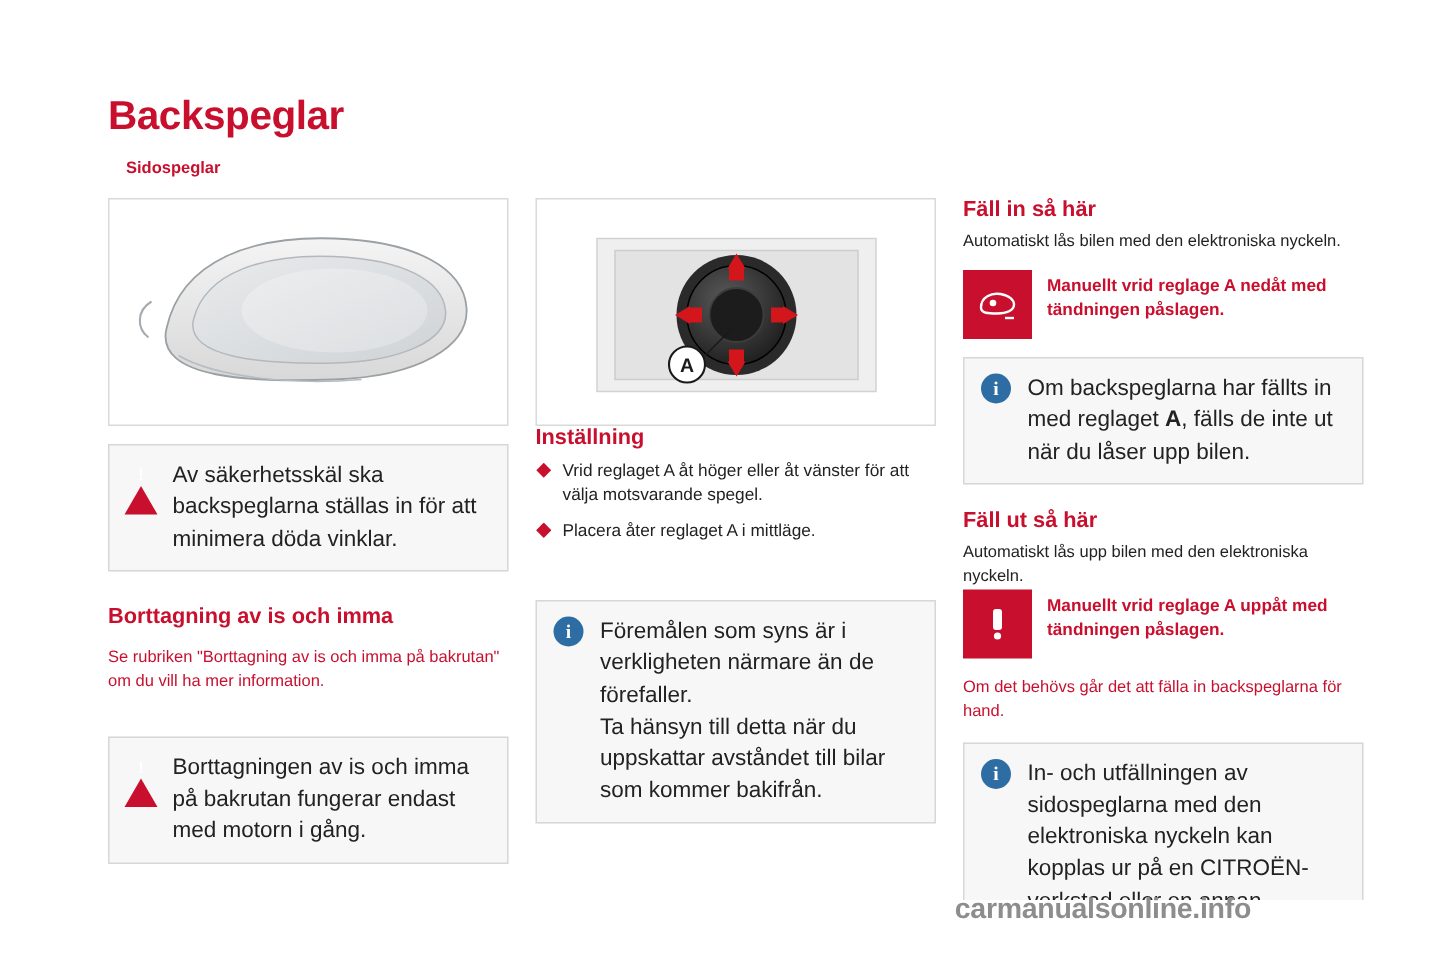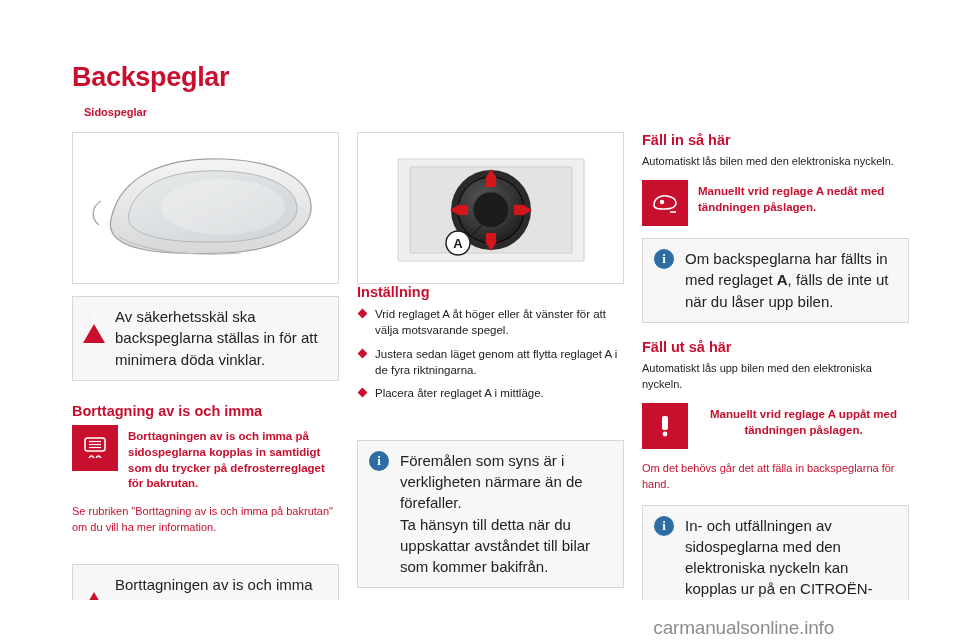--- a/index.html
+++ b/index.html
@@ -174,23 +174,23 @@
     position: absolute;
     left: 0;
     top: 600px;
     width: 960px;
     height: 40px;
     background: #ffffff;
   }
   .watermark {
     position: absolute;
     right: 22px;
-    top: 617px;
+    top: 596px;
     font-size: 19px;
-    font-weight: normal;
+    font-weight: bold;
     color: #8d8d8d;
     letter-spacing: -0.2px;
   }
   .sep-top {
     position: absolute;
     left: 0; top: 0; width: 960px; height: 26px;
     background: #ffffff;
   }
 </style>
 </head>
@@ -227,32 +227,20 @@
 
     <div class="callout" style="margin-top:12px;">
       <div class="ico">
         <span class="warn-badge"><span class="tri"></span><span class="excl">!</span></span>
       </div>
       <div class="txt">Av säkerhetsskäl ska backspeglarna ställas in för att minimera döda vinklar.</div>
     </div>
 
     <div class="h-red" style="margin-top:22px;">Borttagning av is och imma</div>
 
-    <div class="tile-row" style="margin-top:6px;">
-      <div class="red-tile">
-        <svg width="28" height="26" viewBox="0 0 28 26">
-          <rect x="4" y="3" width="20" height="13" rx="2.5" fill="none" stroke="#ffffff" stroke-width="1.6"></rect>
-          <line x1="8" y1="6.5" x2="20" y2="6.5" stroke="#ffffff" stroke-width="1.2"></line>
-          <line x1="8" y1="9.5" x2="20" y2="9.5" stroke="#ffffff" stroke-width="1.2"></line>
-          <line x1="8" y1="12.5" x2="20" y2="12.5" stroke="#ffffff" stroke-width="1.2"></line>
-          <path d="M8 23 q2.5 -4 5 0 M15 23 q2.5 -4 5 0" fill="none" stroke="#ffffff" stroke-width="1.4"></path>
-        </svg>
-      </div>
-      <div class="tile-text">Borttagningen av is och imma på sidospeglarna kopplas in samtidigt som du trycker på defrosterreglaget för bakrutan.</div>
-    </div>
 
     <div class="body-text red-bold" style="margin-top:12px;">Se rubriken "Borttagning av is och imma på bakrutan" om du vill ha mer information.</div>
 
     <div class="callout" style="margin-top:28px;">
       <div class="ico">
         <span class="warn-badge"><span class="tri"></span><span class="excl">!</span></span>
       </div>
       <div class="txt">Borttagningen av is och imma på bakrutan fungerar endast med motorn i gång.</div>
     </div>
   </div>
@@ -288,21 +276,21 @@
         <circle cx="100" cy="110" r="12" fill="#ffffff" stroke="#1a1a1a" stroke-width="1.4"></circle>
         <text x="100" y="115" font-family="Liberation Sans, sans-serif" font-size="13" font-weight="bold" fill="#1a1a1a" text-anchor="middle">A</text>
         <path d="M112 104 C120 96 126 90 130 86" fill="none" stroke="#1a1a1a" stroke-width="1.1"></path>
       </svg>
     </div>
 
     <div class="h-red" style="">Inställning</div>
 
     <ul class="bullets">
       <li><span class="dia"></span><span>Vrid reglaget A åt höger eller åt vänster för att välja motsvarande spegel.</span></li>
-      <li><span class="dia"></span><span>Justera sedan läget genom att flytta reglaget A i de fyra riktningarna.</span></li>
+      <li><span class="dia"></span></li>
       <li><span class="dia"></span><span>Placera åter reglaget A i mittläge.</span></li>
     </ul>
 
     <div class="callout" style="margin-top:38px;">
       <div class="ico">
         <span class="info-badge">i</span>
       </div>
       <div class="txt" style="white-space:pre-line;">Föremålen som syns är i verkligheten närmare än de förefaller.
 Ta hänsyn till detta när du uppskattar avståndet till bilar som kommer bakifrån.</div>
     </div>
@@ -329,21 +317,21 @@
         <span class="info-badge">i</span>
       </div>
       <div class="txt">
         <span>Om backspeglarna har fällts in med reglaget <b>A</b>, fälls de inte ut när du låser upp bilen.</span>
       </div>
     </div>
 
     <div class="h-red" style="margin-top:16px;">Fäll ut så här</div>
     <div class="body-text">Automatiskt lås upp bilen med den elektroniska nyckeln.</div>
 
-    <div class="tile-row" style="margin-top:10px;text-align:center;">
+    <div class="tile-row" style="">
       <div class="red-tile">
         <svg width="30" height="26" viewBox="0 0 30 26">
           <rect x="12" y="3" width="6" height="14" rx="2" fill="#ffffff"></rect>
           <circle cx="15" cy="21" r="2.4" fill="#ffffff"></circle>
         </svg>
       </div>
       <div class="tile-text">Manuellt vrid reglage A uppåt med tändningen påslagen.</div>
     </div>
 
     <div class="body-text red-bold" style="margin-top:12px;">Om det behövs går det att fälla in backspeglarna för hand.</div>

